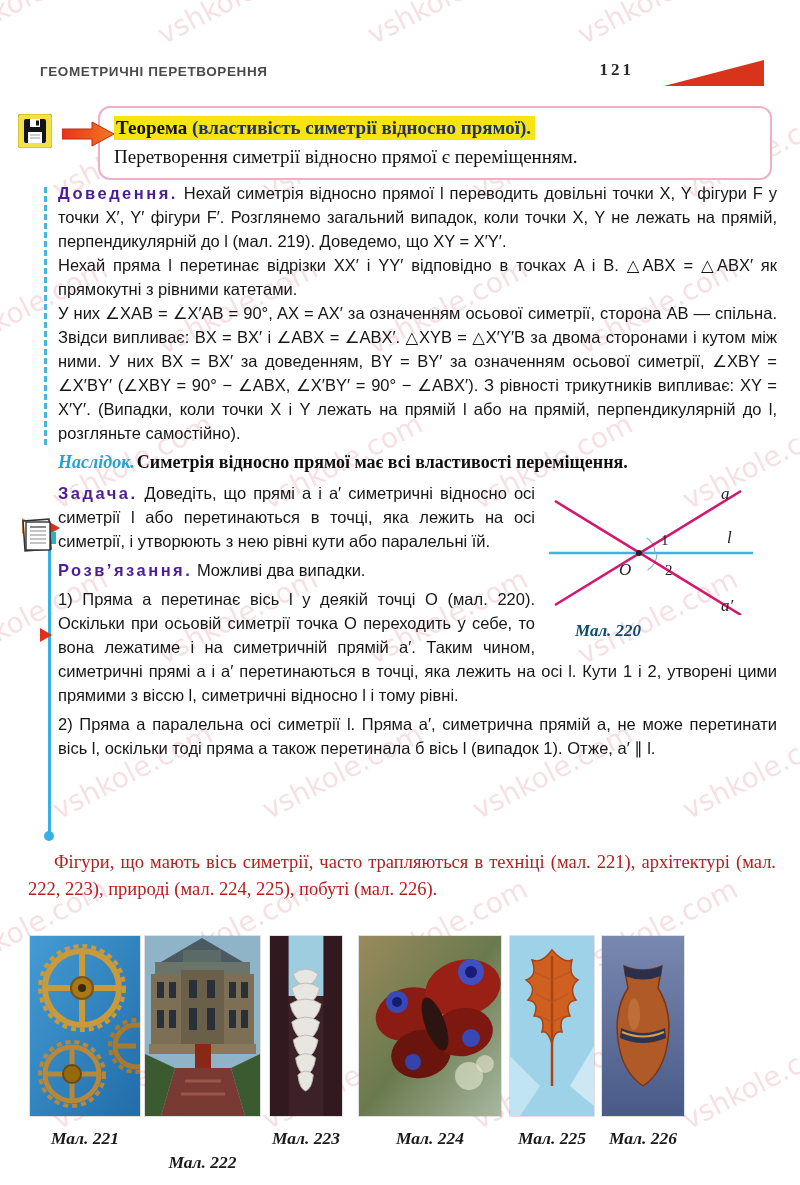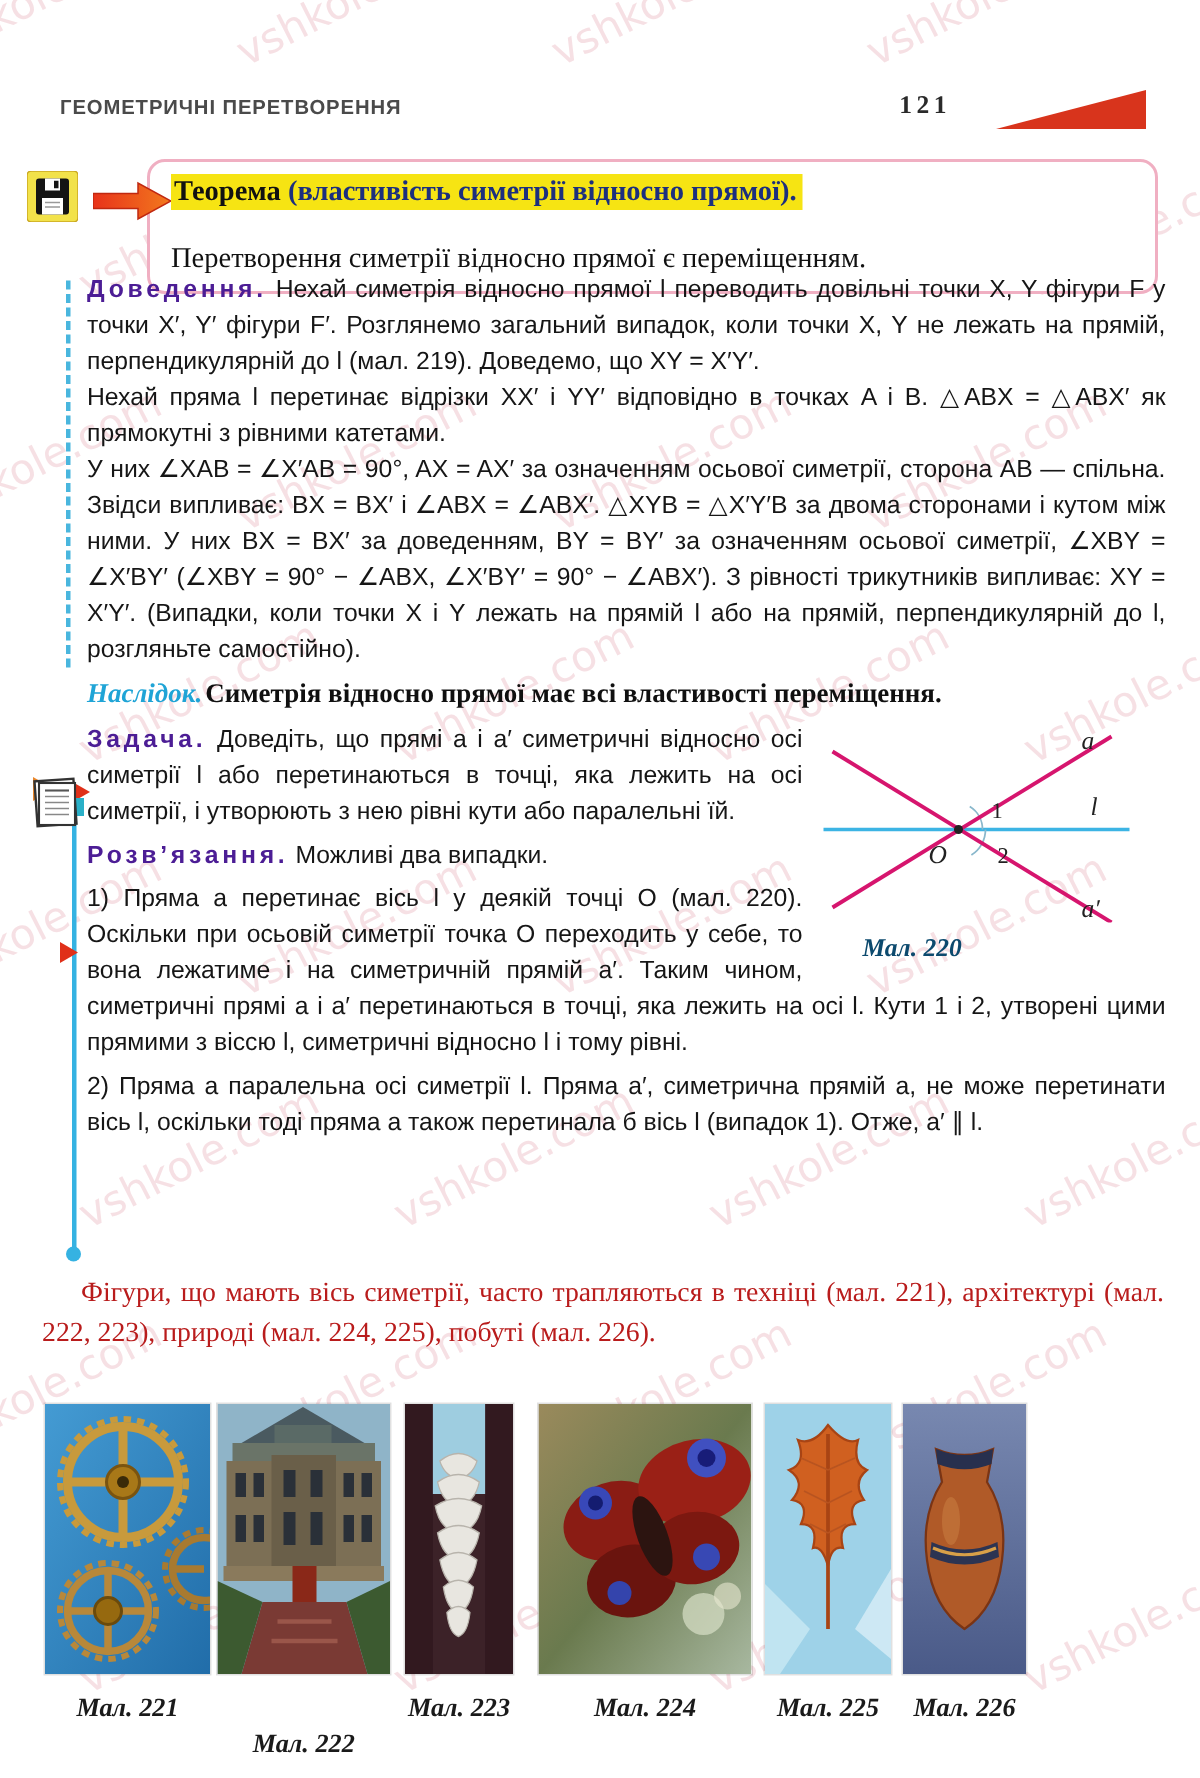--- a/index.html
+++ b/index.html
@@ -53,21 +53,21 @@
     display:inline;
     background:#f6e413;
     font-family:"Liberation Serif", serif;
     font-size:19px; font-weight:bold; line-height:1.35;
     padding:1px 4px 2px 2px;
   }
   .theorem-label { color:#111111; }
   .theorem-paren { color:#1c2f7e; }
   .theorem-line2 {
     font-family:"Liberation Serif", serif;
-    font-size:19px; color:#111111; margin-top:20px; line-height:1.3;
+    font-size:19px; color:#111111; margin-top:4px; line-height:1.3;
   }
   
   .flow {
     position:absolute; top:181px; left:58px; width:719px; z-index:3;
   }
   .body-par {
     font-size:16.5px; line-height:24px; text-align:justify; color:#161616;
   }
   .sec-label {
     color:#4c1d95; font-weight:bold; letter-spacing:2.5px;

